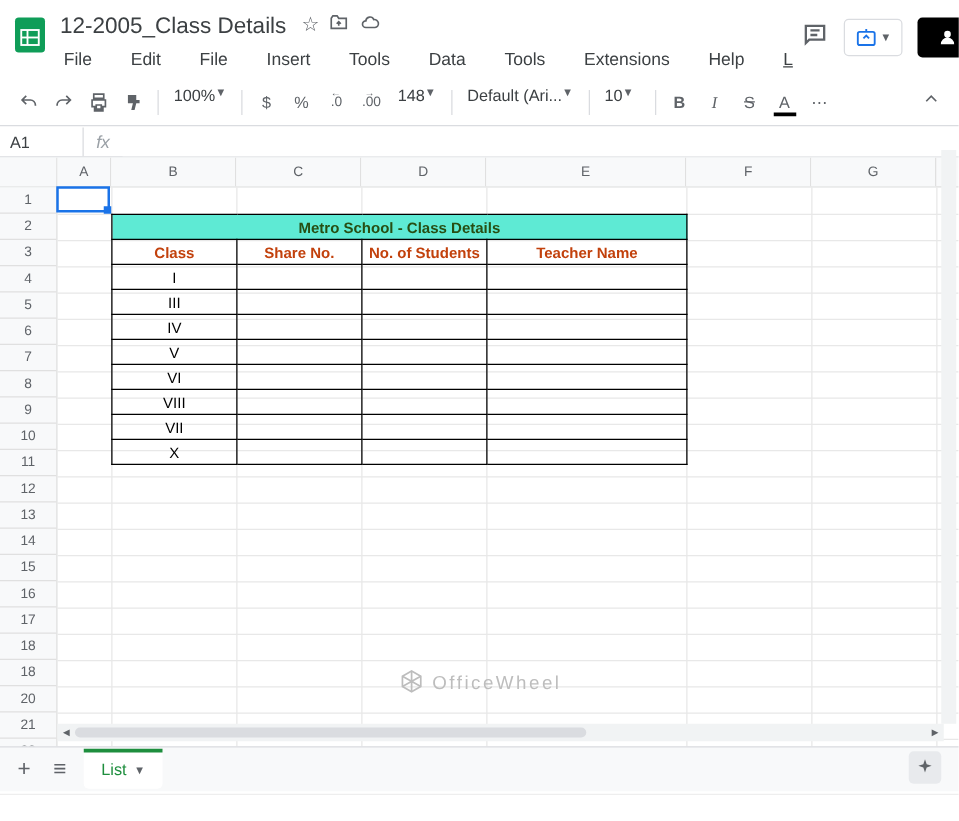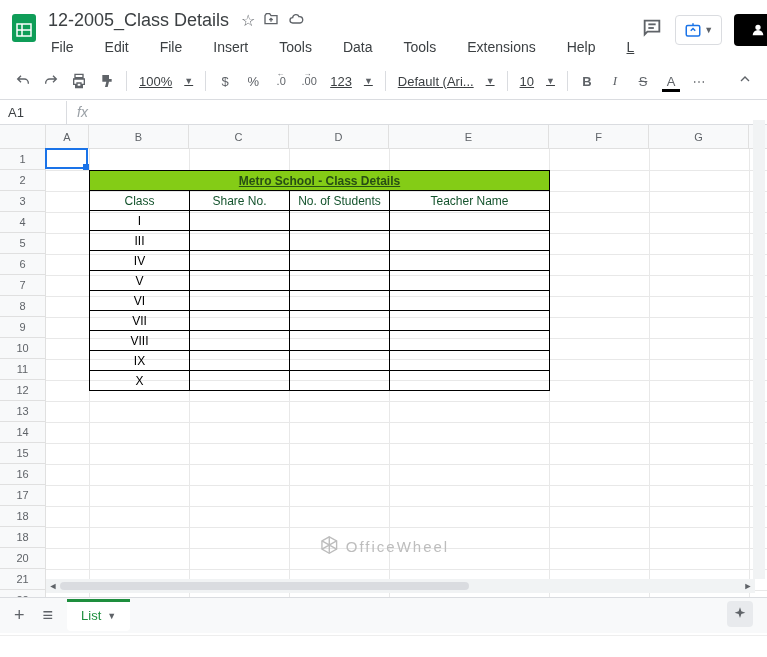--- a/index.html
+++ b/index.html
@@ -13,21 +13,21 @@
   .title-icons { display: flex; gap: 8px; color: #5f6368; }
   .menu-row { display: flex; gap: 17px; margin-top: 2px; }
   .menu-item { font-size: 14px; color: #3c4043; padding: 4px 7px; cursor: pointer; border-radius: 3px; }
   .header-right { display: flex; align-items: center; gap: 12px; padding-top: 6px; padding-right: 4px; }
   .share-btn { background: #000000; color: #fff; border: none; border-radius: 4px; padding: 8px 16px; font-size: 14px; font-weight: 500; display: flex; align-items: center; gap: 6px; cursor: pointer; }
   .present-btn { border: 1px solid #dadce0; border-radius: 4px; padding: 5px 8px; display: flex; align-items: center; gap: 2px; cursor: pointer; color: #1a73e8; }
 
   .toolbar { display: flex; align-items: center; padding: 4px 10px; border-bottom: 1px solid #dadce0; gap: 2px; margin-top: 4px; }
   .tool-btn { width: 26px; height: 26px; display: flex; align-items: center; justify-content: center; color: #5f6368; cursor: pointer; border-radius: 3px; font-size: 13px; }
   .tool-sep { width: 1px; height: 20px; background: #dadce0; margin: 0 4px; }
-  .tool-combo { display: flex; align-items: center; padding: 0 6px; color: #3c4043; font-size: 13px; gap: 12px; cursor: pointer; height: 26px; text-decoration: underline; }
+  .tool-combo { display: flex; padding: 0 6px; color: #3c4043; font-size: 13px; gap: 0; cursor: pointer; height: 26px; }
   .tool-combo .arrow { font-size: 9px; color: #5f6368; }
   .toolbar-spacer { flex: 1; }
   .collapse-toolbar { color: #5f6368; cursor: pointer; padding: 4px; }
 
   .formula-bar { display: flex; align-items: center; border-bottom: 1px solid #dadce0; font-size: 13px; }
   .name-box { width: 67px; padding: 4px 8px; color: #3c4043; border-right: 1px solid #dadce0; }
   .fx-label { color: #9aa0a6; font-style: italic; padding: 4px 10px; font-size: 14px; }
   .formula-input { flex: 1; border: none; outline: none; padding: 4px; font-size: 13px; }
 
   .grid-area { position: relative; height: 478px; overflow: hidden; }
@@ -40,22 +40,22 @@
   .cells { position: relative; flex: 1; }
   .grid-lines { position: absolute; inset: 0; }
   .gl-v { position: absolute; top: 0; bottom: 0; width: 1px; background: #e8e8e8; }
   .gl-h { position: absolute; left: 0; right: 0; height: 1px; background: #e8e8e8; }
 
   .active-cell { position: absolute; border: 2px solid #1a73e8; pointer-events: none; }
   .active-handle { position: absolute; width: 6px; height: 6px; background: #1a73e8; right: -3px; bottom: -3px; }
 
   .data-table { position: absolute; left: 43px; top: 21px; border-collapse: collapse; }
   .data-table td { border: 1px solid #000; text-align: center; font-size: 12px; height: 20px; }
-  .title-cell { background: #84cc16; color: #274e13; font-weight: bold; font-size: 15px; text-decoration: underline; }
-  .header-cell { color: #14532d; font-weight: normal; font-size: 12px; margin-top: 16px; }
+  .title-cell { background: #5eead4; color: #274e13; font-weight: bold; font-size: 15px; }
+  .header-cell { color: #c2410c; font-weight: bold; font-size: 12px; margin-top: 16px; }
 
   .watermark { position: absolute; bottom: 100px; left: 50%; transform: translateX(-50%); display: flex; align-items: center; gap: 6px; color: #bdbdbd; font-size: 15px; letter-spacing: 2px; }
 
   .hscroll { position: absolute; bottom: 64px; left: 46px; right: 12px; height: 14px; display: flex; align-items: center; background: #f1f3f4; }
   .hscroll .arrow { width: 14px; text-align: center; font-size: 9px; color: #5f6368; cursor: pointer; }
   .hscroll .track { flex: 1; height: 8px; background: #f1f3f4; position: relative; }
   .hscroll .thumb { position: absolute; left: 0; width: 60%; height: 100%; background: #dadce0; border-radius: 4px; }
   .vscroll-stub { position: absolute; right: 2px; top: 120px; bottom: 78px; width: 12px; background: #f1f3f4; }
 
   .sheet-tabs { position: absolute; bottom: 24px; left: 0; right: 0; height: 36px; border-top: 1px solid #dadce0; display: flex; align-items: center; background: #f8f9fa; padding: 0 10px; gap: 10px; }
@@ -156,21 +156,21 @@
   <div class="tool-sep"></div>
   <div class="tool-btn">$</div>
   <div class="tool-btn">%</div>
   <div class="tool-btn" style="font-size:11px">
       <span style="position:relative">.0<span style="position:absolute;font-size:8px;left:0;top:-6px">←</span></span>
     </div>
   <div class="tool-btn" style="font-size:11px">
       <span style="position:relative">.00<span style="position:absolute;font-size:8px;left:2px;top:-6px">→</span></span>
     </div>
   <div class="tool-combo">
-      <span>123</span>
+      <span>148</span>
       <span class="arrow">▼</span>
     </div>
   <div class="tool-sep"></div>
   <div class="tool-combo" style="min-width:90px">
       <span>Default (Ari...</span>
       <span class="arrow">▼</span>
     </div>
   <div class="tool-sep"></div>
   <div class="tool-combo" style="min-width:40px">
       <span>10</span>
@@ -301,33 +301,27 @@
               <td></td>
               <td></td>
             </tr>
             <tr>
               <td>VI</td>
               <td></td>
               <td></td>
               <td></td>
             </tr>
             <tr>
+              <td>VIII</td>
+              <td></td>
+              <td></td>
+              <td></td>
+            </tr>
+            <tr>
               <td>VII</td>
-              <td></td>
-              <td></td>
-              <td></td>
-            </tr>
-            <tr>
-              <td>VIII</td>
-              <td></td>
-              <td></td>
-              <td></td>
-            </tr>
-            <tr>
-              <td>IX</td>
               <td></td>
               <td></td>
               <td></td>
             </tr>
             <tr>
               <td>X</td>
               <td></td>
               <td></td>
               <td></td>
             </tr>

